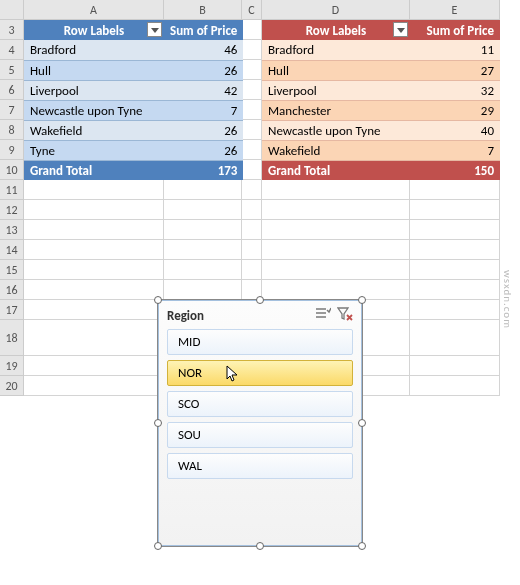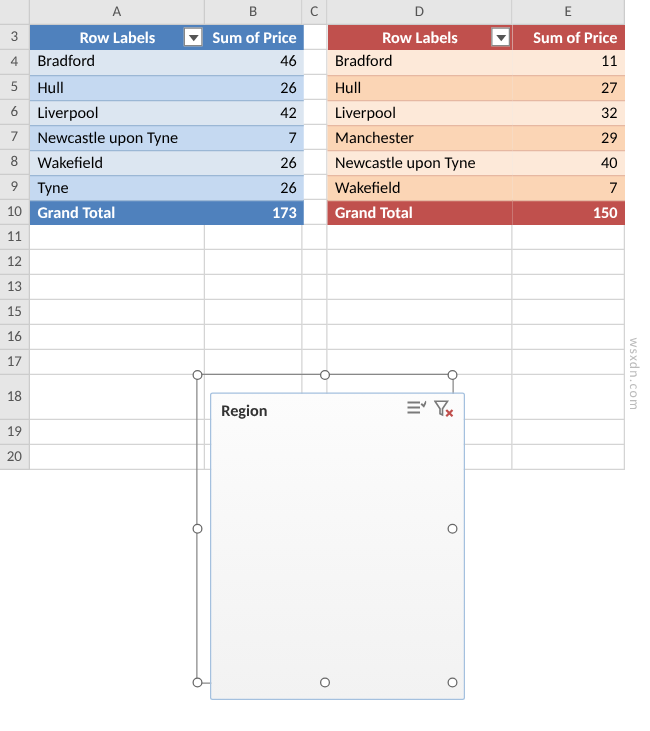--- a/index.html
+++ b/index.html
@@ -163,20 +163,28 @@
       </div>
       <div class="row" style="height: 20px;">
         <div class="rh" style="height:20px;line-height:20px">13</div>
     <div class="cell wA" style="height:20px"></div>
     <div class="cell wB" style="height:20px"></div>
     <div class="cell wC" style="height:20px"></div>
     <div class="cell wD" style="height:20px"></div>
     <div class="cell wE" style="height:20px"></div>
       </div>
       <div class="row" style="height: 20px;">
+        <div class="rh" style="height:20px;line-height:20px">14</div>
+    <div class="cell wA" style="height:20px"></div>
+    <div class="cell wB" style="height:20px"></div>
+    <div class="cell wC" style="height:20px"></div>
+    <div class="cell wD" style="height:20px"></div>
+    <div class="cell wE" style="height:20px"></div>
+      </div>
+      <div class="row" style="height: 20px;">
         <div class="rh" style="height:20px;line-height:20px">15</div>
     <div class="cell wA" style="height:20px"></div>
     <div class="cell wB" style="height:20px"></div>
     <div class="cell wC" style="height:20px"></div>
     <div class="cell wD" style="height:20px"></div>
     <div class="cell wE" style="height:20px"></div>
       </div>
       <div class="row" style="height: 20px;">
         <div class="rh" style="height:20px;line-height:20px">16</div>
     <div class="cell wA" style="height:20px"></div>
@@ -287,38 +295,47 @@
       <td class="num">7</td>
       </tr>
       <tr class="totrow">
     <td>Grand Total</td>
     <td class="num">150</td>
       </tr>
     </tbody>
   </table>
 
 <div class="sel-outline" id="sel-outline" style="top: 299px; left: 157px; width: 206px; height: 248px;"></div>
-<div class="slicer" id="slicer" style="top: 300px; left: 168px; margin-top: 14px;">
+<div class="slicer" id="slicer" style="top: 300px; left: 158px;">
   <div class="sl-head">
     <span>Region</span>
     <div class="sl-icons">
       <span>
         <svg width="16" height="14" viewBox="0 0 16 14">
             <path d="M1 2h10M1 6h10M1 10h10" stroke="#7a7a7a" stroke-width="1.5"></path>
             <path d="M12 3l2 2 2-4" stroke="#7a7a7a" stroke-width="1.5" fill="none"></path>
           </svg>
       </span>
       <span>
         <svg width="16" height="14" viewBox="0 0 16 14">
             <path d="M1 1h10L7 7v5l-2-1V7z" fill="none" stroke="#7a7a7a" stroke-width="1.3"></path>
             <path d="M10 8l5 5M15 8l-5 5" stroke="#c0504d" stroke-width="1.8"></path>
           </svg>
       </span>
     </div>
   </div>
+  <div class="sl-items" id="sl-items">
+      <div class="sl-item">MID</div>
+      <div class="sl-item sel">NOR<span class="cursor" style="left:58px;top:4px"><svg width="14" height="18" viewBox="0 0 14 18">
+            <path d="M1 1l0 13 3-3 2 5 2-1-2-5 5 0z" fill="#fff" stroke="#000" stroke-width="1"></path>
+          </svg></span></div>
+      <div class="sl-item">SCO</div>
+      <div class="sl-item">SOU</div>
+      <div class="sl-item">WAL</div>
+    </div>
 </div>
 <div id="handles">
     <div class="handle" style="left: 154px; top: 296px;"></div>
     <div class="handle" style="left: 256px; top: 296px;"></div>
     <div class="handle" style="left: 358px; top: 296px;"></div>
     <div class="handle" style="left: 154px; top: 419px;"></div>
     <div class="handle" style="left: 358px; top: 419px;"></div>
     <div class="handle" style="left: 154px; top: 542px;"></div>
     <div class="handle" style="left: 256px; top: 542px;"></div>
     <div class="handle" style="left: 358px; top: 542px;"></div>

